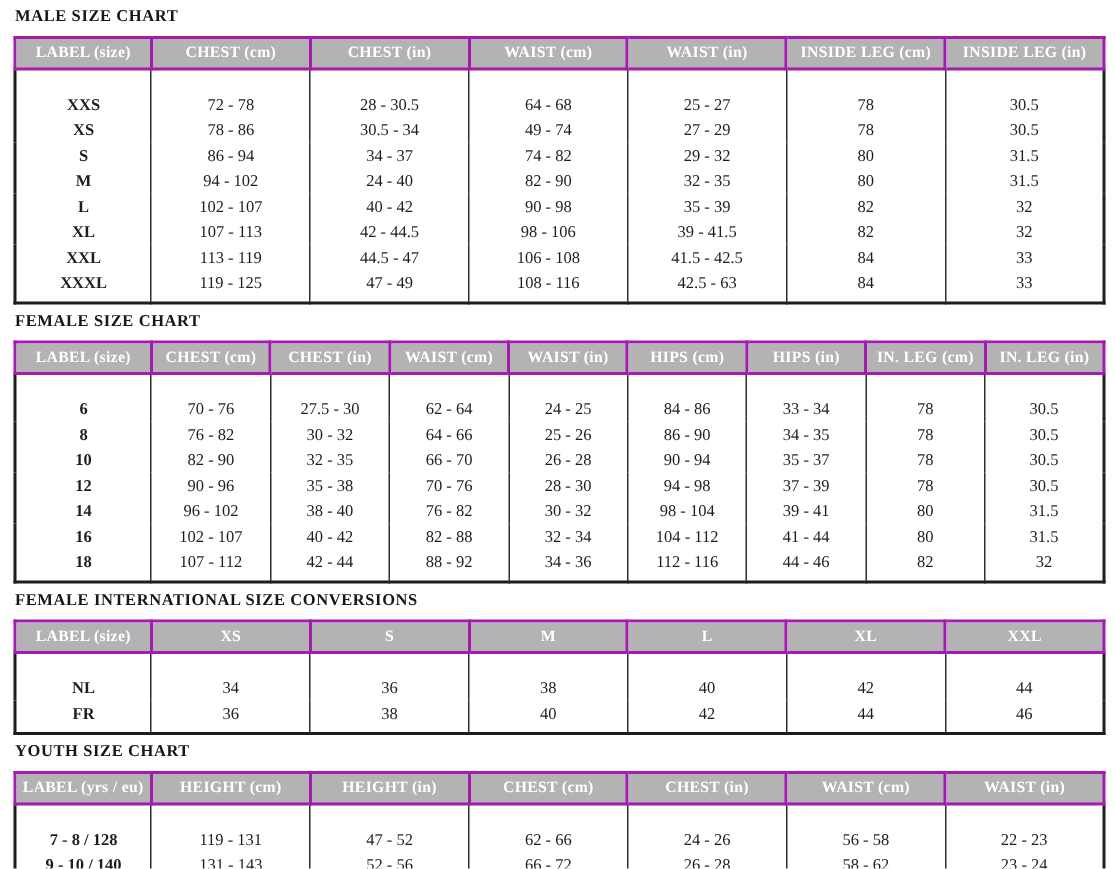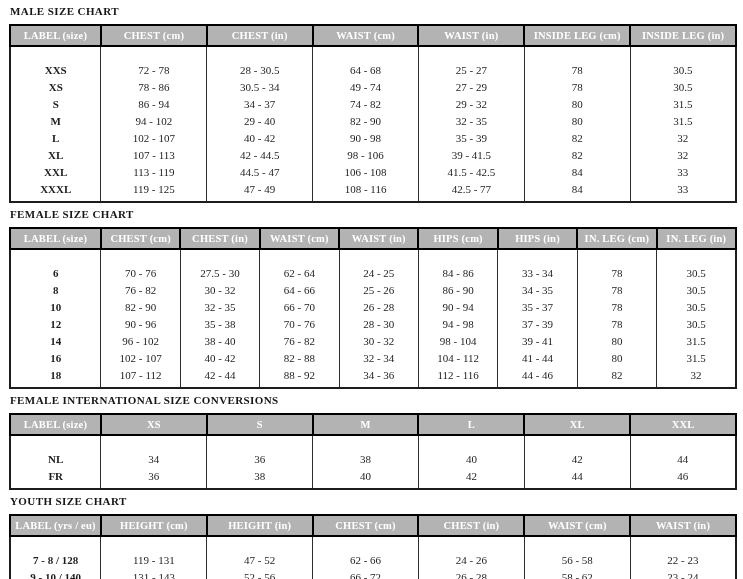--- a/index.html
+++ b/index.html
@@ -32,21 +32,21 @@
     border: 2px solid #1d1d1d;
   }
   table.size-table th {
     background: #b3b3b3;
     color: #ffffff;
     font-size: 10.5px;
     font-weight: bold;
     letter-spacing: 0.2px;
     height: 17px;
     padding: 1px 2px;
-    border: 2px solid #000000;
+    border: 2px solid #a21caf;
     text-align: center;
     white-space: nowrap;
     overflow: hidden;
   }
   table.size-table td {
     font-size: 11px;
     text-align: center;
     height: 17px;
     padding: 0 2px;
     border-left: 1px solid #2e2e2e;
@@ -103,21 +103,21 @@
           <td class="value-cell">86 - 94</td>
           <td class="value-cell">34 - 37</td>
           <td class="value-cell">74 - 82</td>
           <td class="value-cell">29 - 32</td>
           <td class="value-cell">80</td>
           <td class="value-cell">31.5</td>
         </tr>
         <tr>
           <td class="label-cell">M</td>
           <td class="value-cell">94 - 102</td>
-          <td class="value-cell">29 - 40</td>
+          <td class="value-cell">24 - 40</td>
           <td class="value-cell">82 - 90</td>
           <td class="value-cell">32 - 35</td>
           <td class="value-cell">80</td>
           <td class="value-cell">31.5</td>
         </tr>
         <tr>
           <td class="label-cell">L</td>
           <td class="value-cell">102 - 107</td>
           <td class="value-cell">40 - 42</td>
           <td class="value-cell">90 - 98</td>
@@ -141,21 +141,21 @@
           <td class="value-cell">106 - 108</td>
           <td class="value-cell">41.5 - 42.5</td>
           <td class="value-cell">84</td>
           <td class="value-cell">33</td>
         </tr>
         <tr>
           <td class="label-cell">XXXL</td>
           <td class="value-cell">119 - 125</td>
           <td class="value-cell">47 - 49</td>
           <td class="value-cell">108 - 116</td>
-          <td class="value-cell">42.5 - 77</td>
+          <td class="value-cell">42.5 - 63</td>
           <td class="value-cell">84</td>
           <td class="value-cell">33</td>
         </tr>
       </tbody>
   </table>
 </section>
 
 <section class="chart-section">
   <h2 class="section-title">FEMALE SIZE CHART</h2>
   <table class="size-table">

